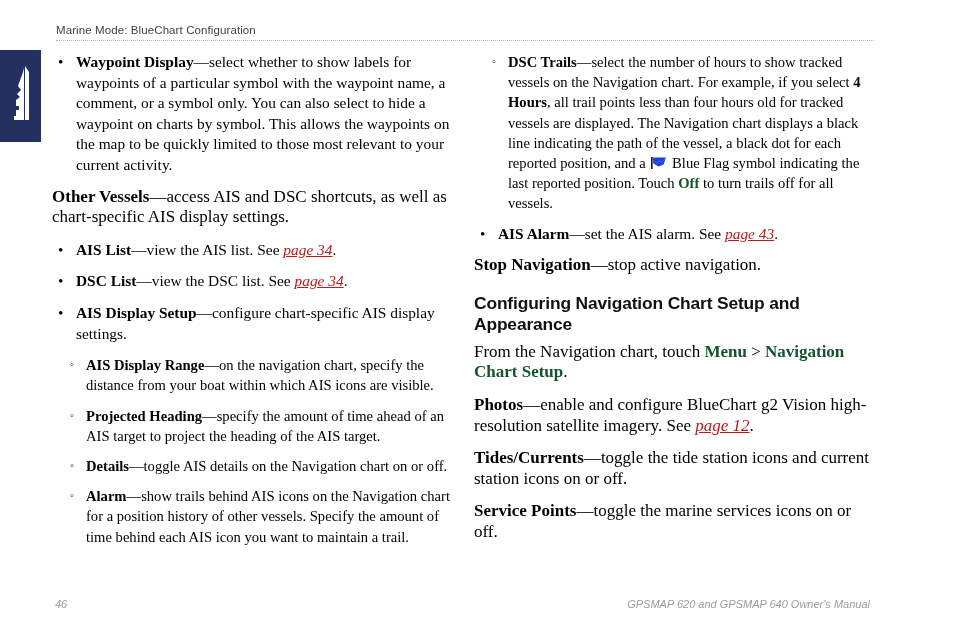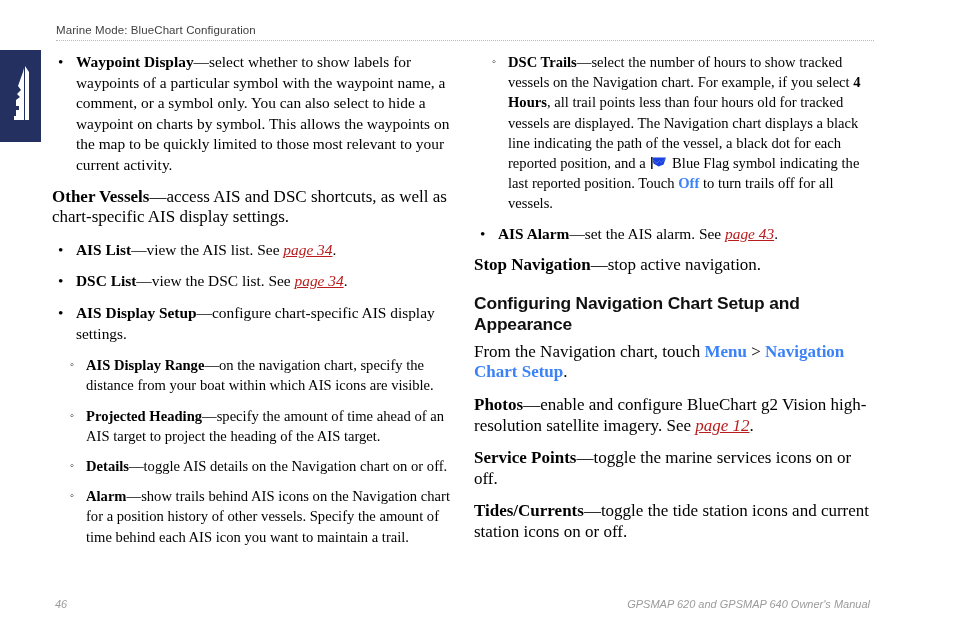--- a/index.html
+++ b/index.html
@@ -110,21 +110,21 @@
   }
 
   b, .b { font-weight: bold; }
 
   .lnk {
     color: #b91c1c;
     font-weight: normal;
     font-style: italic;
   }
   .lnk-b {
-    color: #3b82f6;
+    color: #14532d;
     font-weight: bold;
   }
 
   
   .sec-head {
     font-family: "Liberation Sans", "DejaVu Sans", sans-serif;
     font-weight: bold;
     font-size: 17.4px;
     line-height: 21px;
     color: #111111;
@@ -259,25 +259,25 @@
 
     <div class="para">
       <span>From the Navigation chart, touch </span><b class="lnk-b">Menu</b><span> &gt; </span><b class="lnk-b">Navigation Chart Setup</b><span>.</span>
     </div>
 
     <div class="para">
       <b>Photos</b><span>—enable and configure BlueChart g2 Vision high-resolution satellite imagery. See </span><a class="lnk" href="#">page 12</a><span>.</span>
     </div>
 
     <div class="para">
+      <b>Tides/Currents</b><span>—toggle the tide station icons and current station icons on or off.</span>
+    </div>
+
+    <div class="para">
       <b>Service Points</b><span>—toggle the marine services icons on or off.</span>
-    </div>
-
-    <div class="para">
-      <b>Tides/Currents</b><span>—toggle the tide station icons and current station icons on or off.</span>
     </div>
 
   </div>
 </div>
 
 <div class="footer">
   <span class="pg-num">46</span>
   <span class="manual-title">GPSMAP 620 and GPSMAP 640 Owner's Manual</span>
 </div>
 

